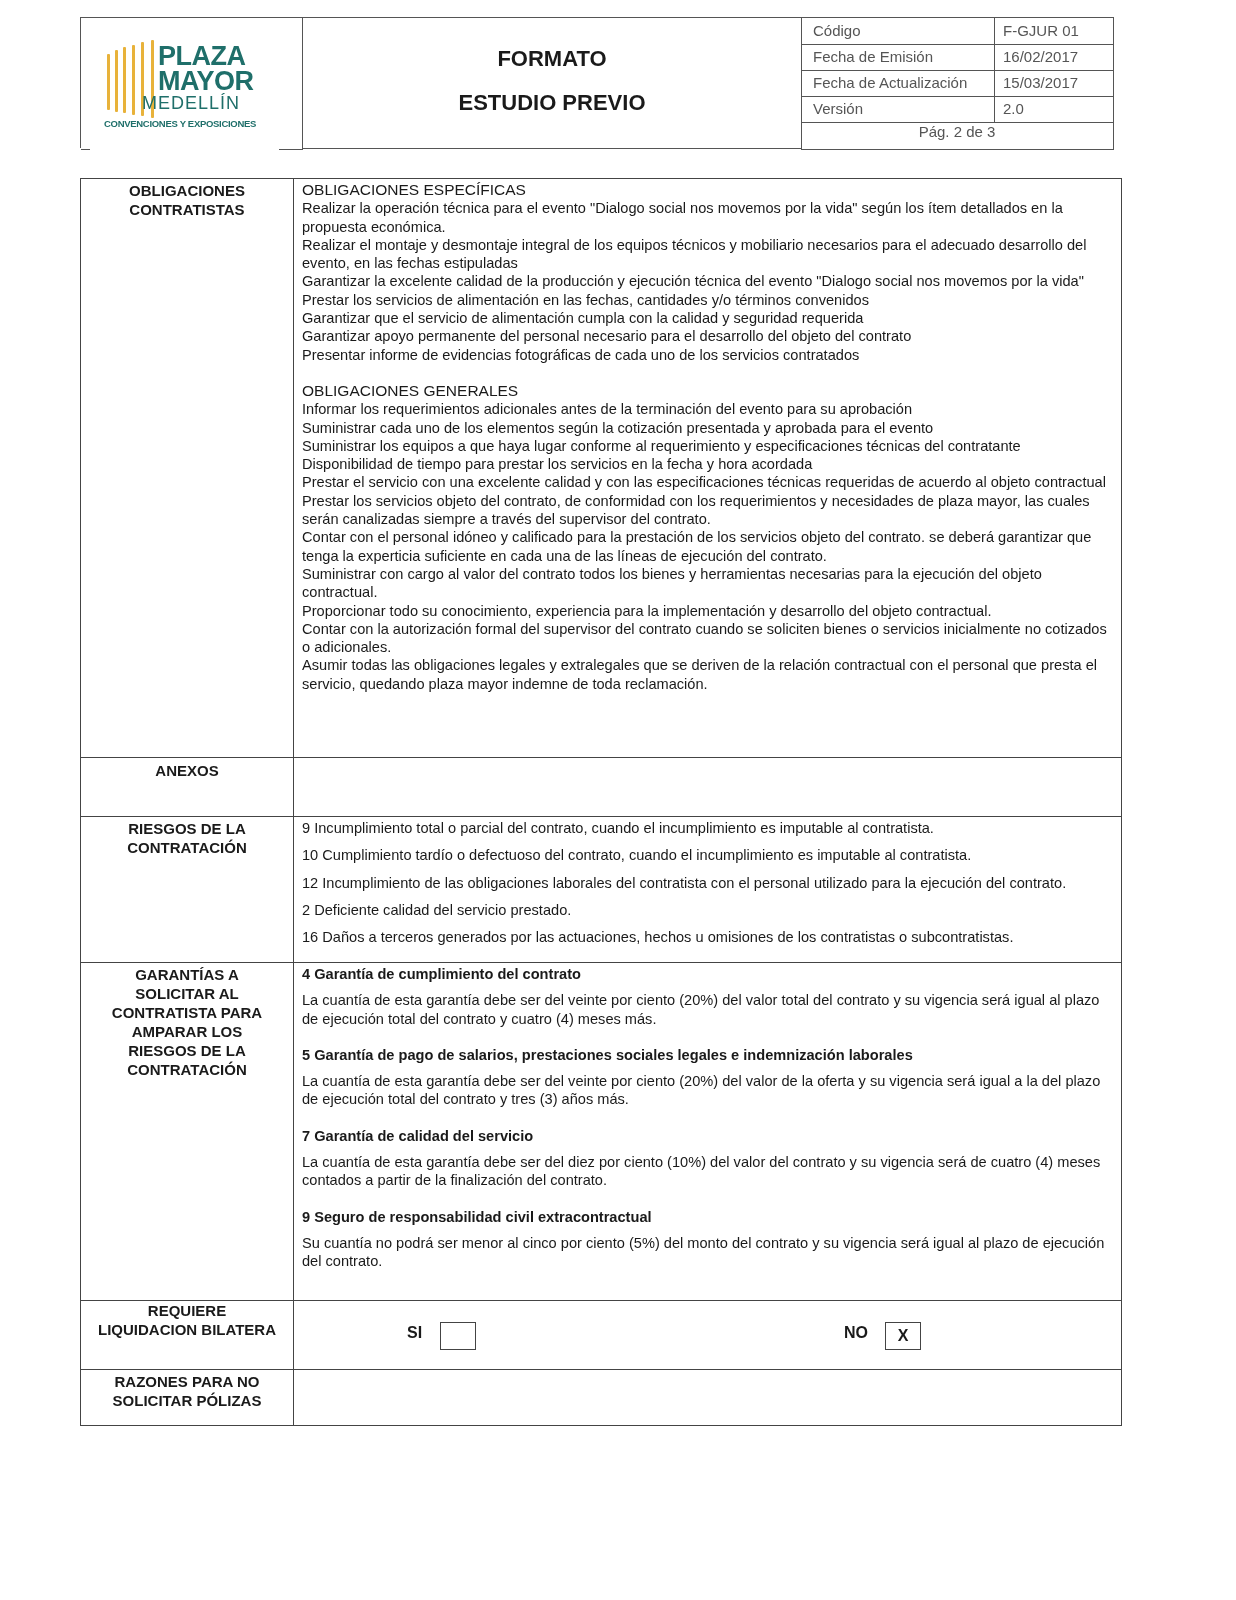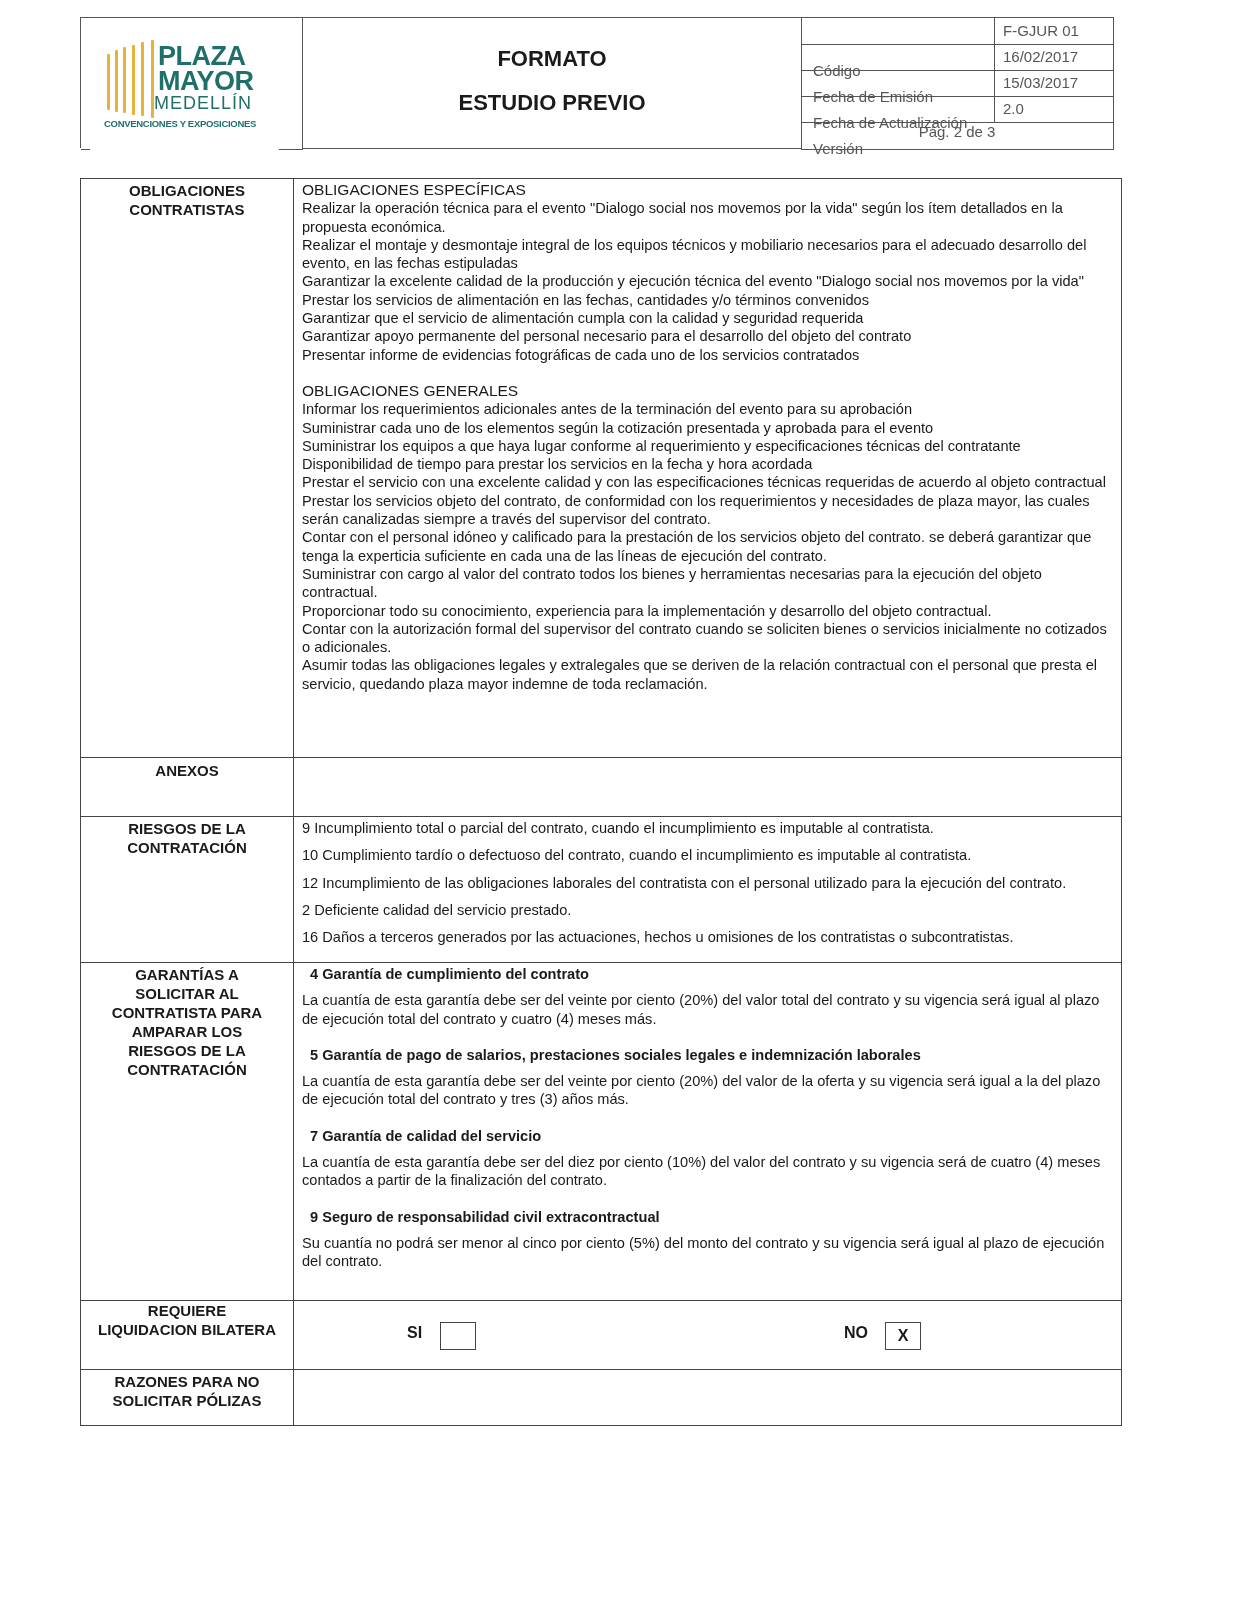--- a/index.html
+++ b/index.html
@@ -8,42 +8,42 @@
   
   .hdr { position: absolute; left: 80px; top: 17px; width: 1034px; height: 132px; }
   .hdr-logo { position: absolute; left: 0; top: 0; width: 222px; height: 130px; border-top: 1px solid #555; border-left: 1px solid #555; }
   .hdr-logo .tick-b { position: absolute; left: 0; bottom: -2px; width: 9px; border-bottom: 1px solid #555; }
   .hdr-logo .tick-r { position: absolute; right: 0; bottom: -2px; width: 24px; border-bottom: 1px solid #555; }
   .hdr-title { position: absolute; left: 222px; top: 0; width: 498px; height: 130px; border: 1px solid #555; text-align: center; }
   .hdr-title .t1 { position: absolute; top: 28px; left: 0; right: 0; font-size: 22px; font-weight: bold; }
   .hdr-title .t2 { position: absolute; top: 72px; left: 0; right: 0; font-size: 22px; font-weight: bold; }
   .hdr-meta { position: absolute; left: 721px; top: 0; width: 312px; height: 131px; border: 1px solid #555; border-left: none; }
   .meta-row { position: absolute; left: 0; height: 26px; width: 312px; border-bottom: 1px solid #555; font-size: 15px; color: #555; }
-  .meta-row .k { position: absolute; left: 12px; top: 4px; margin-top: 40px; }
+  .meta-row .k { position: absolute; left: 12px; top: 4px; }
   .meta-row .v { position: absolute; left: 202px; top: 4px; }
   .meta-row .sep { position: absolute; left: 193px; top: 0; bottom: 0; border-left: 1px solid #555; }
   .meta-page { position: absolute; left: 0; top: 105px; width: 312px; text-align: center; font-size: 15px; color: #555; }
 
   
   .logo-bars { position: absolute; left: 24px; top: 22px; width: 54px; height: 78px; }
   .logo-bars span { position: absolute; bottom: 0; width: 3px; background: #e8b23a; border-radius: 1px; }
   .logo-word1 { position: absolute; left: 77px; top: 25px; font-size: 27px; font-weight: bold; color: #1f6f6a; letter-spacing: -0.5px; line-height: 1; }
   .logo-word2 { position: absolute; left: 77px; top: 50px; font-size: 27px; font-weight: bold; color: #1f6f6a; letter-spacing: -0.5px; line-height: 1; }
-  .logo-word3 { position: absolute; left: 73px; top: 76px; font-size: 18px; color: #1f6f6a; letter-spacing: 1px; line-height: 1; }
+  .logo-word3 { position: absolute; left: 61px; top: 76px; font-size: 18px; color: #1f6f6a; letter-spacing: 1px; line-height: 1; }
   .logo-tag { position: absolute; left: 23px; top: 100px; font-size: 9.5px; font-weight: bold; color: #1f6f6a; letter-spacing: -0.3px; white-space: nowrap; }
 
   
   .main { position: absolute; left: 80px; top: 178px; width: 1042px; border-collapse: collapse; }
   .main td { border: 1.5px solid #444; vertical-align: top; padding: 13px; }
   .main td.lbl { width: 186px; text-align: center; font-weight: bold; font-size: 15px; line-height: 19px; padding-top: 2px; }
   .main td.cnt { font-size: 14.6px; line-height: 18.3px; padding: 2px 14px 4px 8px; }
   .sec-title { font-size: 15.5px; }
   .gap { height: 18px; }
   .risk { margin: 0 0 9px 0; }
-  .gar-title { font-weight: bold; margin: 0 0 8px 8px; }
+  .gar-title { font-weight: bold; margin: 0 0 8px 0; }
   .gar-text { margin: 0 0 18px 0; }
 
   .liq-row { position: relative; height: 42px; }
   .liq-si { position: absolute; left: 100px; top: 10px; font-weight: bold; font-size: 16px; }
   .liq-box-si { position: absolute; left: 133px; top: 8px; width: 34px; height: 26px; border: 1px solid #444; }
   .liq-no { position: absolute; left: 537px; top: 10px; font-weight: bold; font-size: 16px; }
   .liq-box-no { position: absolute; left: 578px; top: 8px; width: 34px; height: 26px; border: 1px solid #444; text-align: center; font-weight: bold; font-size: 16px; line-height: 26px; }
 </style>
 </head>
 <body>

